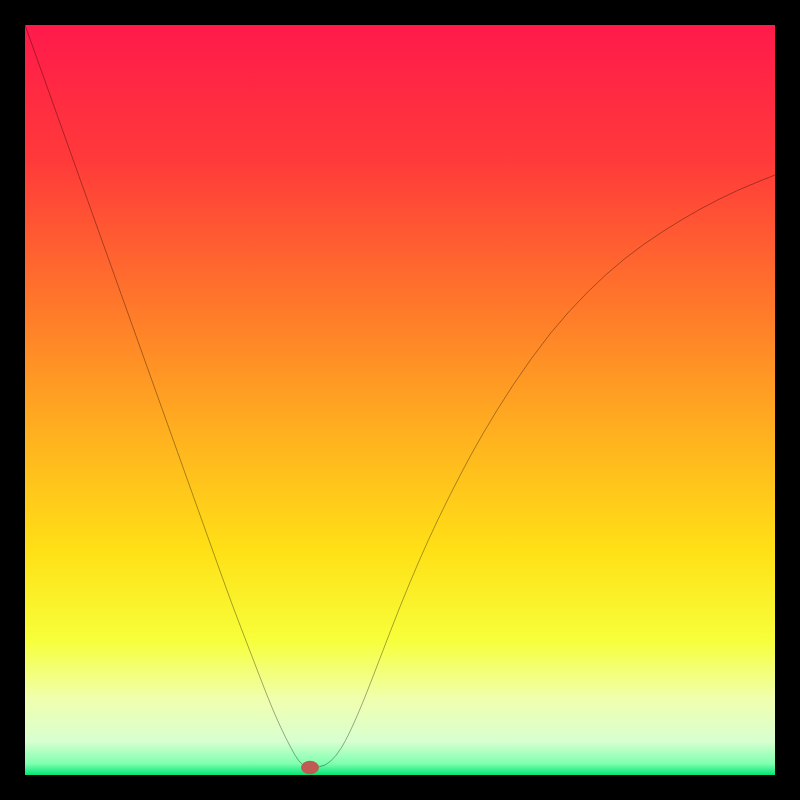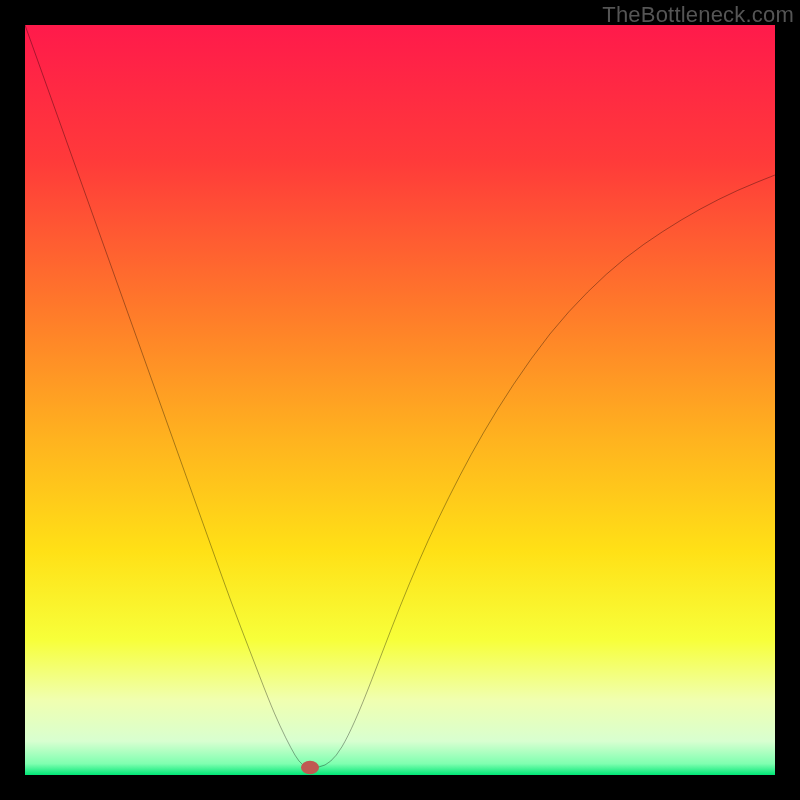--- a/index.html
+++ b/index.html
@@ -34,21 +34,20 @@
     top: 25px;
     width: 750px;
     height: 750px;
     display: block;
   }
 </style>
 </head>
 <body>
 
 <div class="outer">
-  <div class="watermark">TheBottleneck.com</div>
   <svg class="plot" viewBox="0 0 100 100" preserveAspectRatio="none">
     <defs>
       <linearGradient id="bg-grad" x1="0" y1="0" x2="0" y2="1">
           <stop offset="0%" stop-color="#ff1a4b"></stop>
           <stop offset="18%" stop-color="#ff3a3a"></stop>
           <stop offset="38%" stop-color="#ff7a2a"></stop>
           <stop offset="55.00000000000001%" stop-color="#ffb21f"></stop>
           <stop offset="70%" stop-color="#ffe016"></stop>
           <stop offset="82%" stop-color="#f7ff3a"></stop>
           <stop offset="90%" stop-color="#f0ffb0"></stop>

